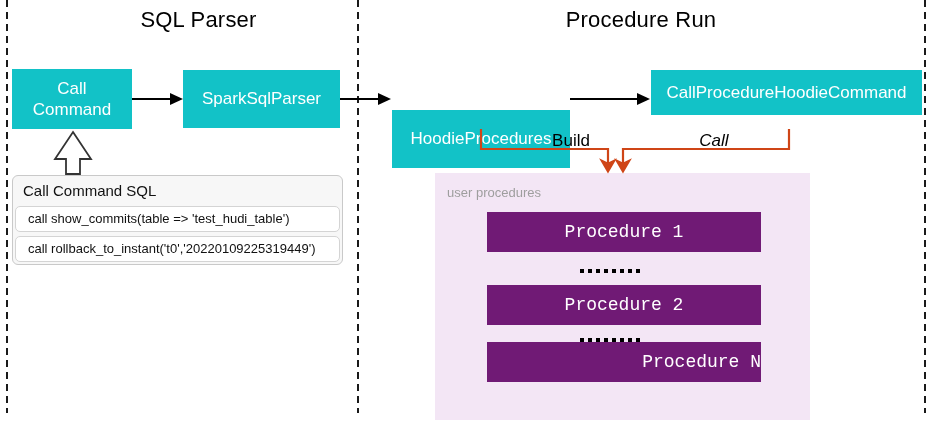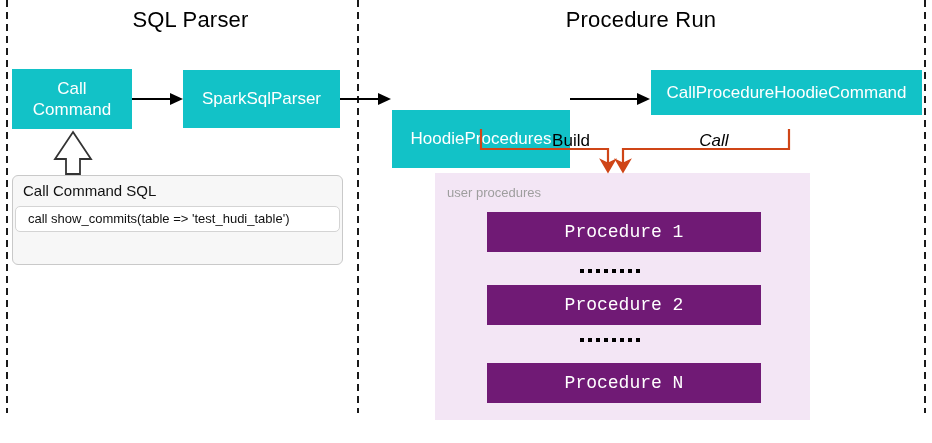--- a/index.html
+++ b/index.html
@@ -10,21 +10,21 @@
   .dashed{
     position:absolute;top:0;width:2px;height:413px;
     background:repeating-linear-gradient(180deg,#1a1a1a 0 7px,transparent 7px 12px);
   }
   .dash-left{left:6px;}
   .dash-mid{left:357px;}
   .dash-right{left:924px;}
   .section-title{
     position:absolute;top:7px;font-size:22px;color:#000;text-align:center;letter-spacing:.2px;
   }
-  .title-left{left:16px;width:349px;}
+  .title-left{left:24px;width:349px;}
   .title-right{left:358px;width:566px;}
   .teal-box{
     position:absolute;background:#12c2c7;color:#ffffff;
     display:flex;align-items:center;justify-content:center;text-align:center;
     font-size:17px;line-height:1.25;
   }
   .box-call-command{left:12px;top:69px;width:120px;height:60px;}
   .box-call-command .wrap{width:92px;}
   .box-sparksql{left:183px;top:70px;width:157px;height:58px;}
   .box-hoodieprocs{left:392px;top:70px;width:178px;height:58px;margin-top:40px;}
@@ -47,21 +47,21 @@
     position:absolute;left:435px;top:173px;width:375px;height:247px;
     background:#f3e6f5;
   }
   .user-procs-label{position:absolute;left:12px;top:12px;font-size:13px;color:#9e9e9e;}
   .proc-box{
     position:absolute;left:52px;width:274px;height:40px;background:#701a75;color:#fff;
     display:flex;align-items:center;justify-content:center;font-size:18px;font-family:Liberation Mono, monospace;
   }
   .proc-1{top:39px;}
   .proc-2{top:112px;}
-  .proc-n{top:190px;}
+  .proc-n{top:169px;justify-content:flex-end;}
   .dots-row{
     position:absolute;left:143px;width:64px;display:flex;gap:4px;justify-content:center;
   }
   .dots-1{top:96px;}
   .dots-2{top:165px;}
   .dot{width:4px;height:4px;background:#000;display:inline-block;}
 </style>
 </head>
 <body>
 
@@ -86,20 +86,21 @@
   <div class="teal-box box-callproc">
     <span>CallProcedureHoodieCommand</span>
   </div>
 
   <div class="edge-label label-build">Build</div>
   <div class="edge-label label-call">Call</div>
 
   <div class="sql-panel">
     <div class="sql-panel-title">Call Command SQL</div>
     <div class="sql-row">call show_commits(table =&gt; 'test_hudi_table')</div>
+    <div class="sql-row">call rollback_to_instant('t0','20220109225319449')</div>
   </div>
 
   <div class="user-procs">
     <div class="user-procs-label">user procedures</div>
     <div class="proc-box proc-1">
       <span>Procedure 1</span>
     </div>
     <div class="dots-row dots-1">
       <span class="dot"></span>
         <span class="dot"></span>

